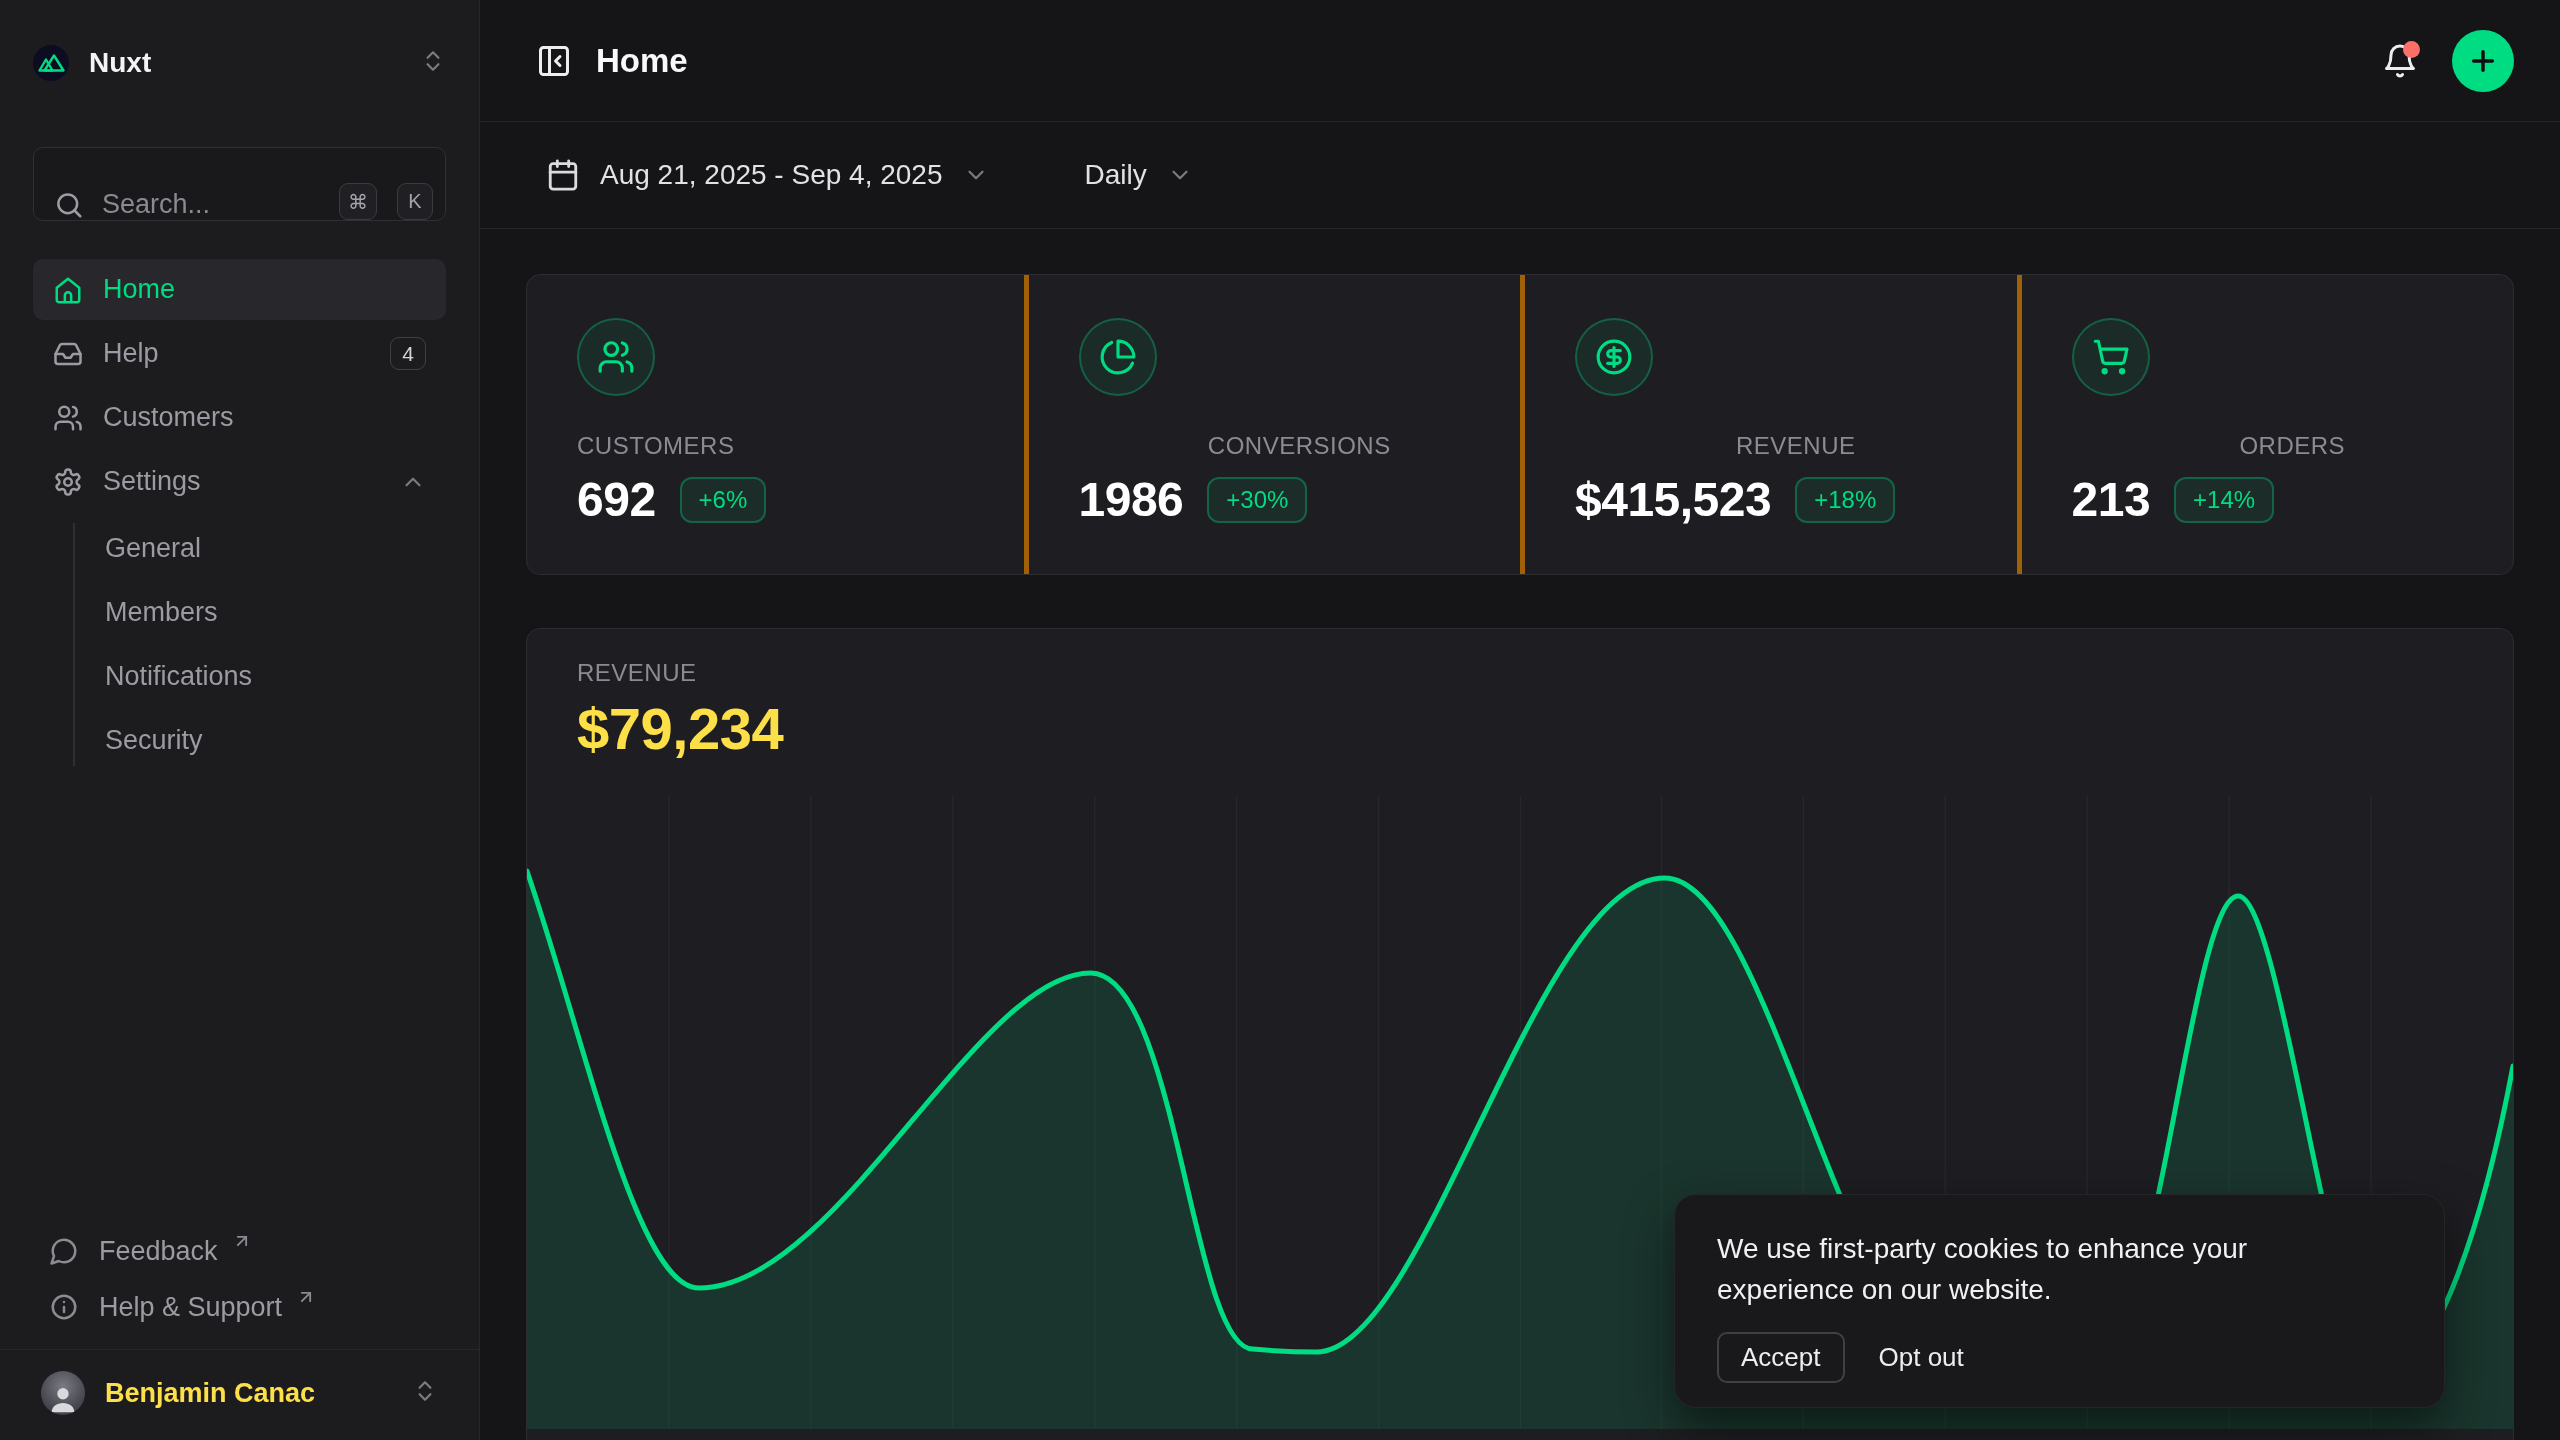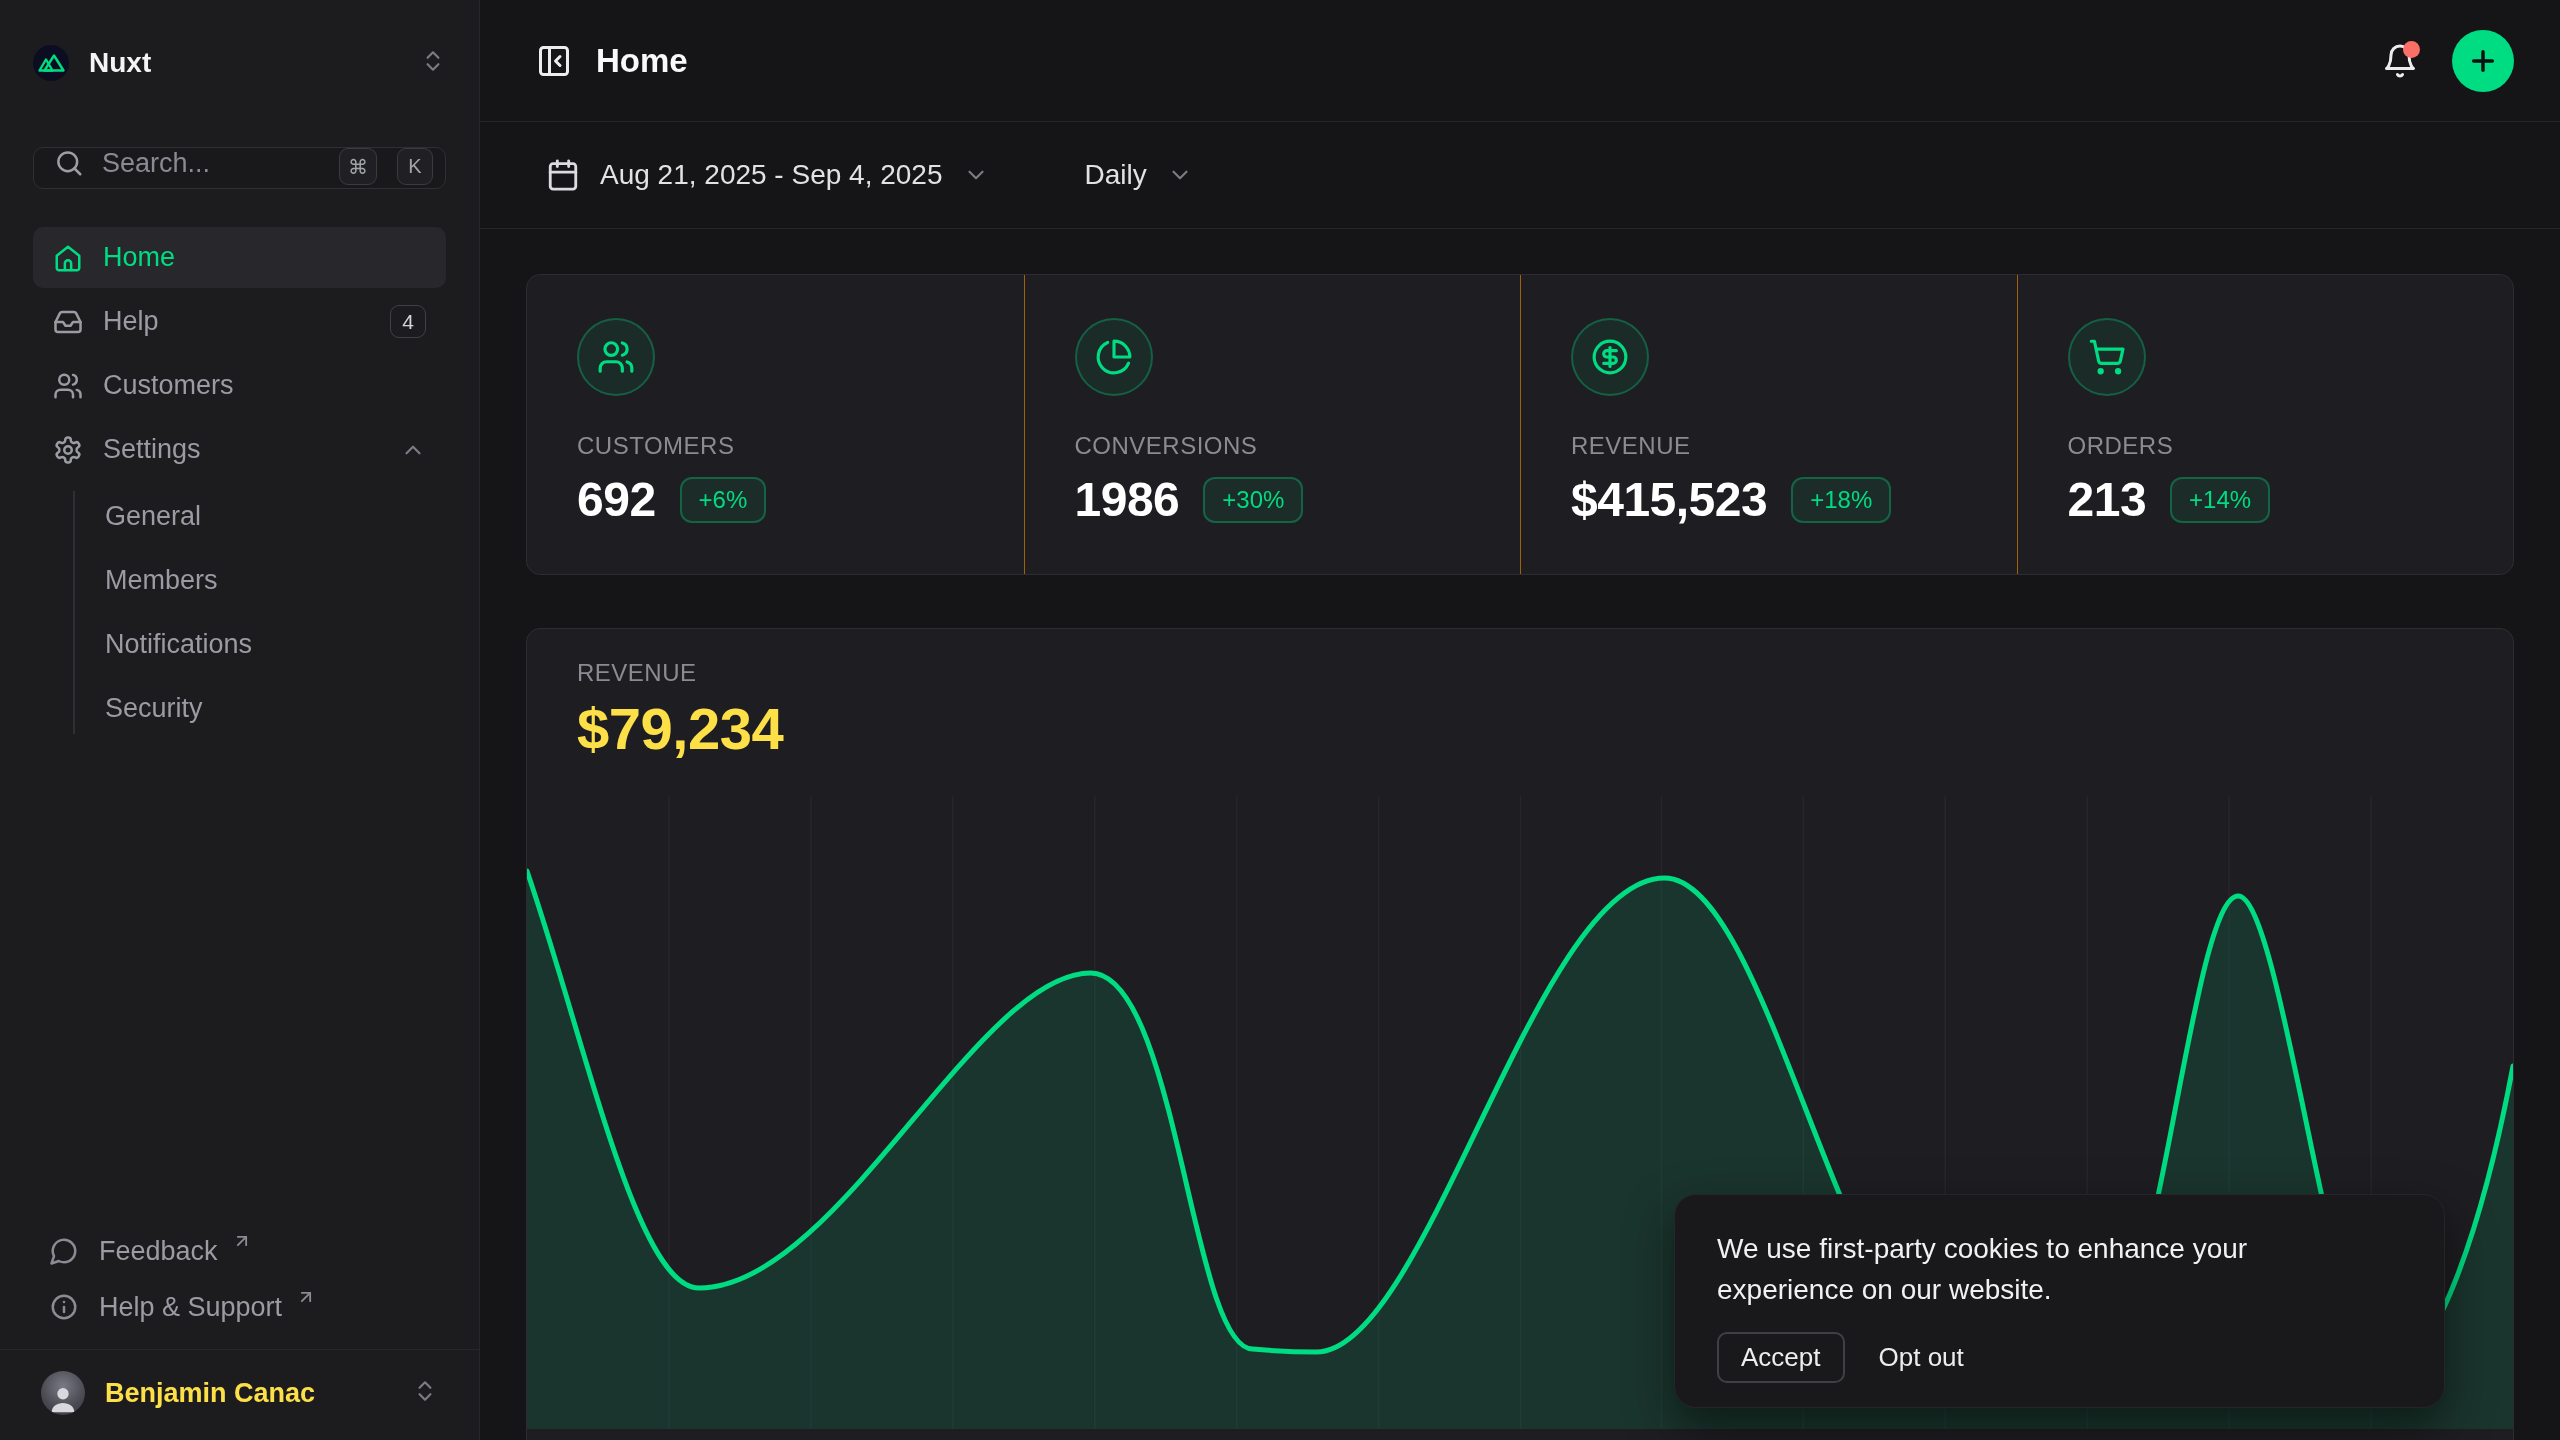--- a/index.html
+++ b/index.html
@@ -20,22 +20,22 @@
   .workspace-row {
     margin-top:31px; height:64px; display:flex; align-items:center; gap:20px;
     border-radius:10px; cursor:pointer;
   }
   .workspace-logo { width:36px; height:36px; border-radius:50%; background:#0d0d22;
     display:flex; align-items:center; justify-content:center; flex:0 0 auto; }
   .workspace-name { font-size:28px; font-weight:600; color:#f4f4f5; flex:1; }
   .selector-icon { color:#7b7b84; }
 
   .search-box {
-    margin-top:52px; height:42px; border:1px solid #2f2f34; background:#19191c;
-    border-radius:10px; display:flex; align-items:flex-start; gap:18px; padding:0 12px 0 20px;
+    margin-top:52px; height:74px; border:1px solid #2f2f34; background:#19191c;
+    border-radius:10px; display:flex; align-items:flex-end; gap:18px; padding:0 12px 0 20px;
     cursor:pointer;
   }
   .search-box .mag { color:#9d9da5; display:flex; }
   .search-box input {
     flex:1; background:transparent; border:none; outline:none;
     font-family:inherit; font-size:27px; color:#e4e4e7; min-width:0;
   }
   .search-box input::placeholder { color:#8a8a92; }
   .kbd {
     min-width:36px; height:37px; padding:0 8px; border:1px solid #3a3a40; border-radius:9px;
@@ -121,21 +121,21 @@
   .cal-icon { color:#dcdce0; display:flex; }
   .chev-down { color:#7b7b84; display:flex; }
 
   .content { padding:45px 46px 0 46px; flex:1; min-height:0; }
 
   .stats {
     display:grid; grid-template-columns:repeat(4,1fr);
     background:#1e1e22; border:1px solid #2c2c31; border-radius:14px; height:301px;
   }
   .stat-cell { padding:43px 0 0 50px; cursor:pointer; }
-  .stat-cell + .stat-cell { border-left:1px solid #a16207; }
+  .stat-cell + .stat-cell { border-left:5px solid #a16207;text-align:center; }
   .stat-icon-circle {
     width:78px; height:78px; border-radius:50%;
     background:rgba(0,220,130,0.07); border:2px solid rgba(0,220,130,0.30);
     display:flex; align-items:center; justify-content:center; color:#00dc82;
   }
   .stat-label { margin-top:36px; font-size:24px; font-weight:500; letter-spacing:0.5px; color:#8b8b94; }
   .stat-value-row { margin-top:12px; display:flex; align-items:center; gap:24px; }
   .stat-value { font-size:48px; font-weight:700; color:#ffffff; letter-spacing:-0.5px; }
   .delta-pill {
     padding:9px 17px; border-radius:12px; font-size:24px; font-weight:500; color:#00dc82;

